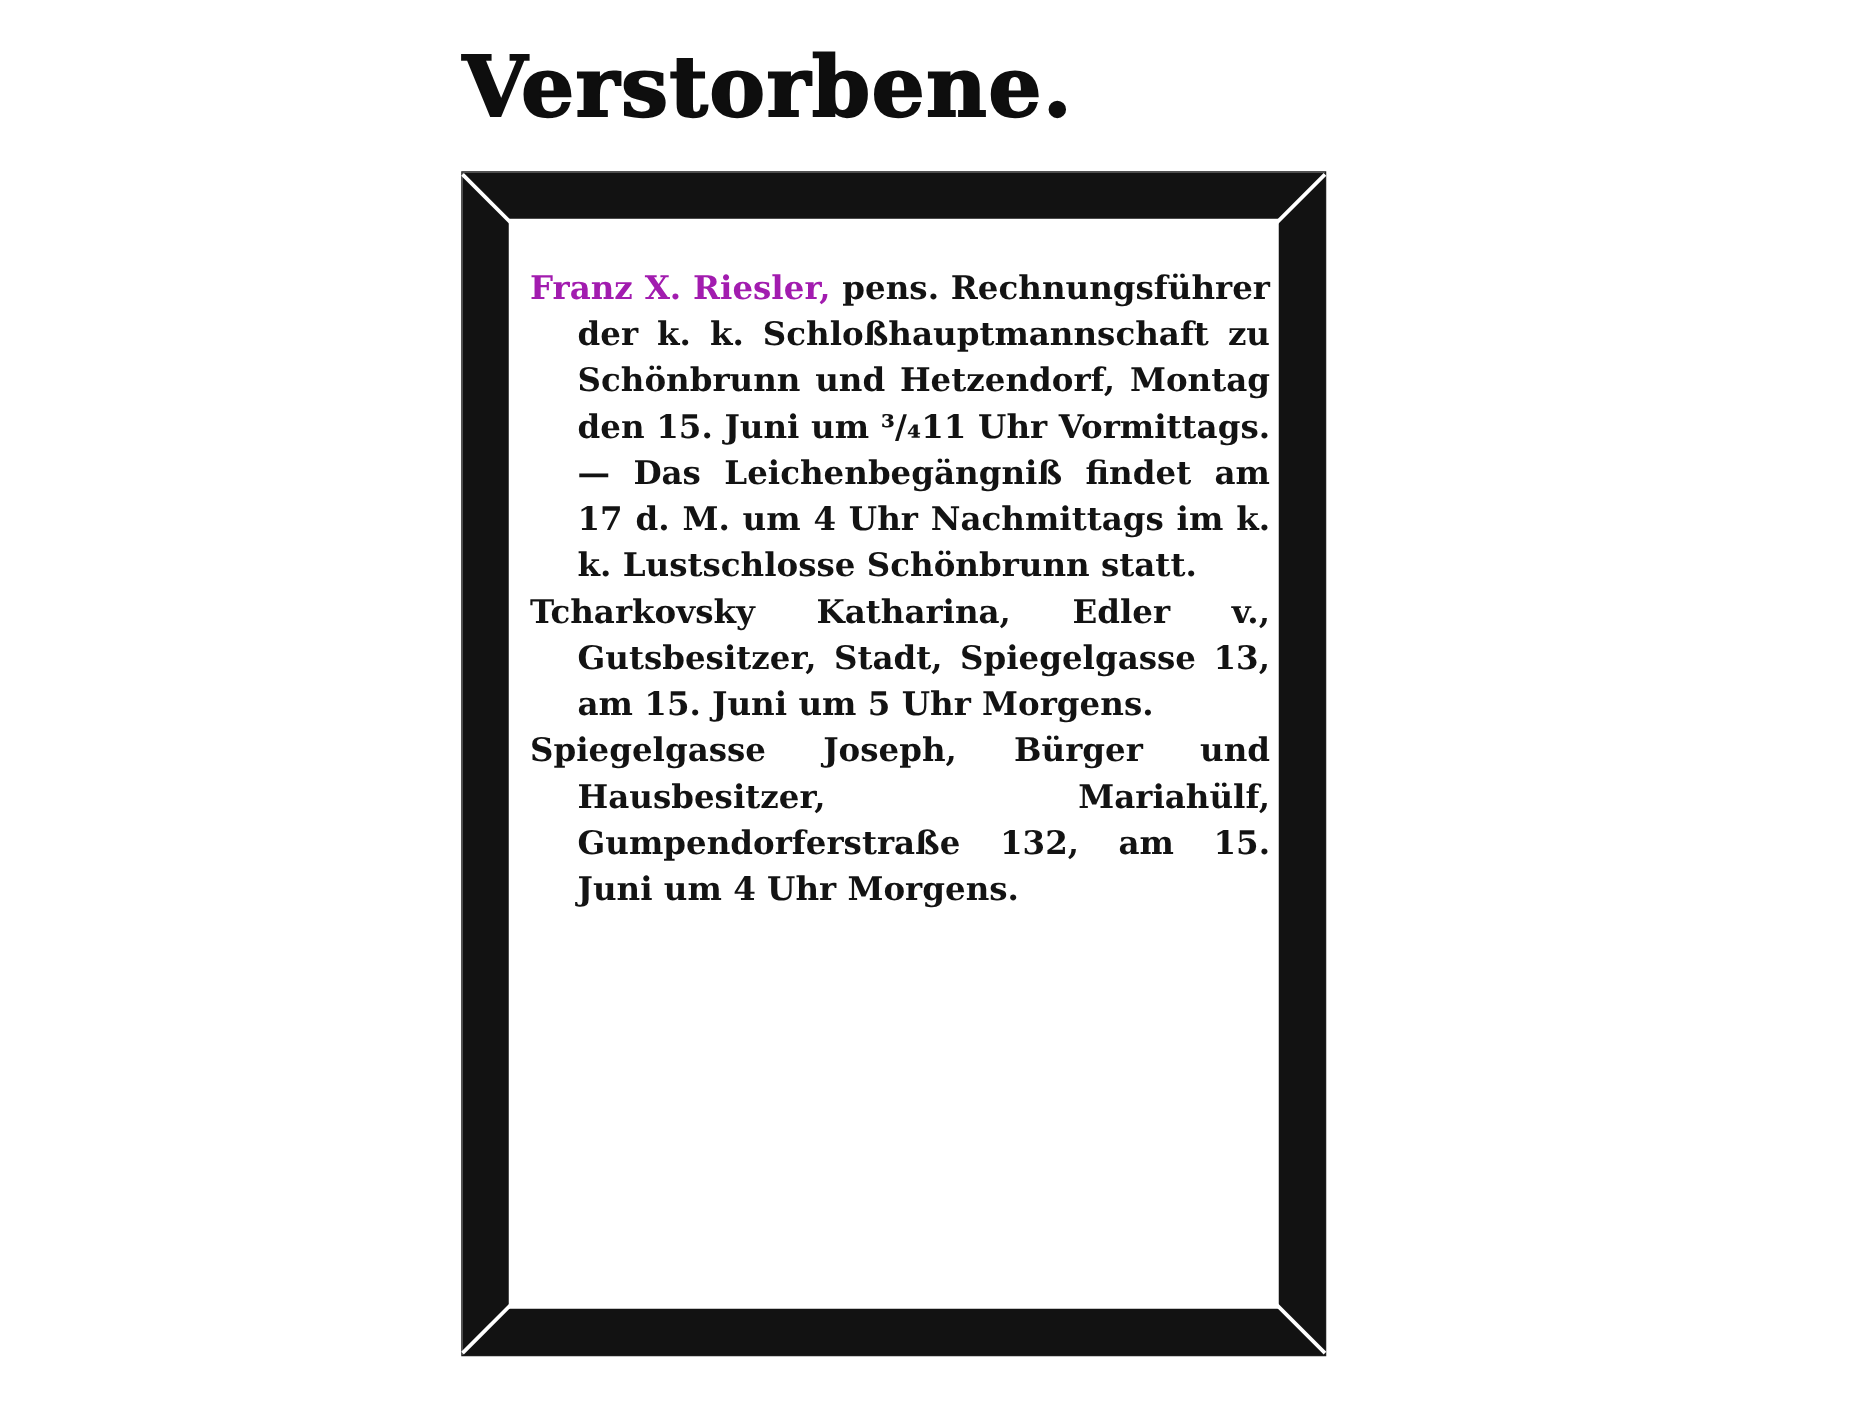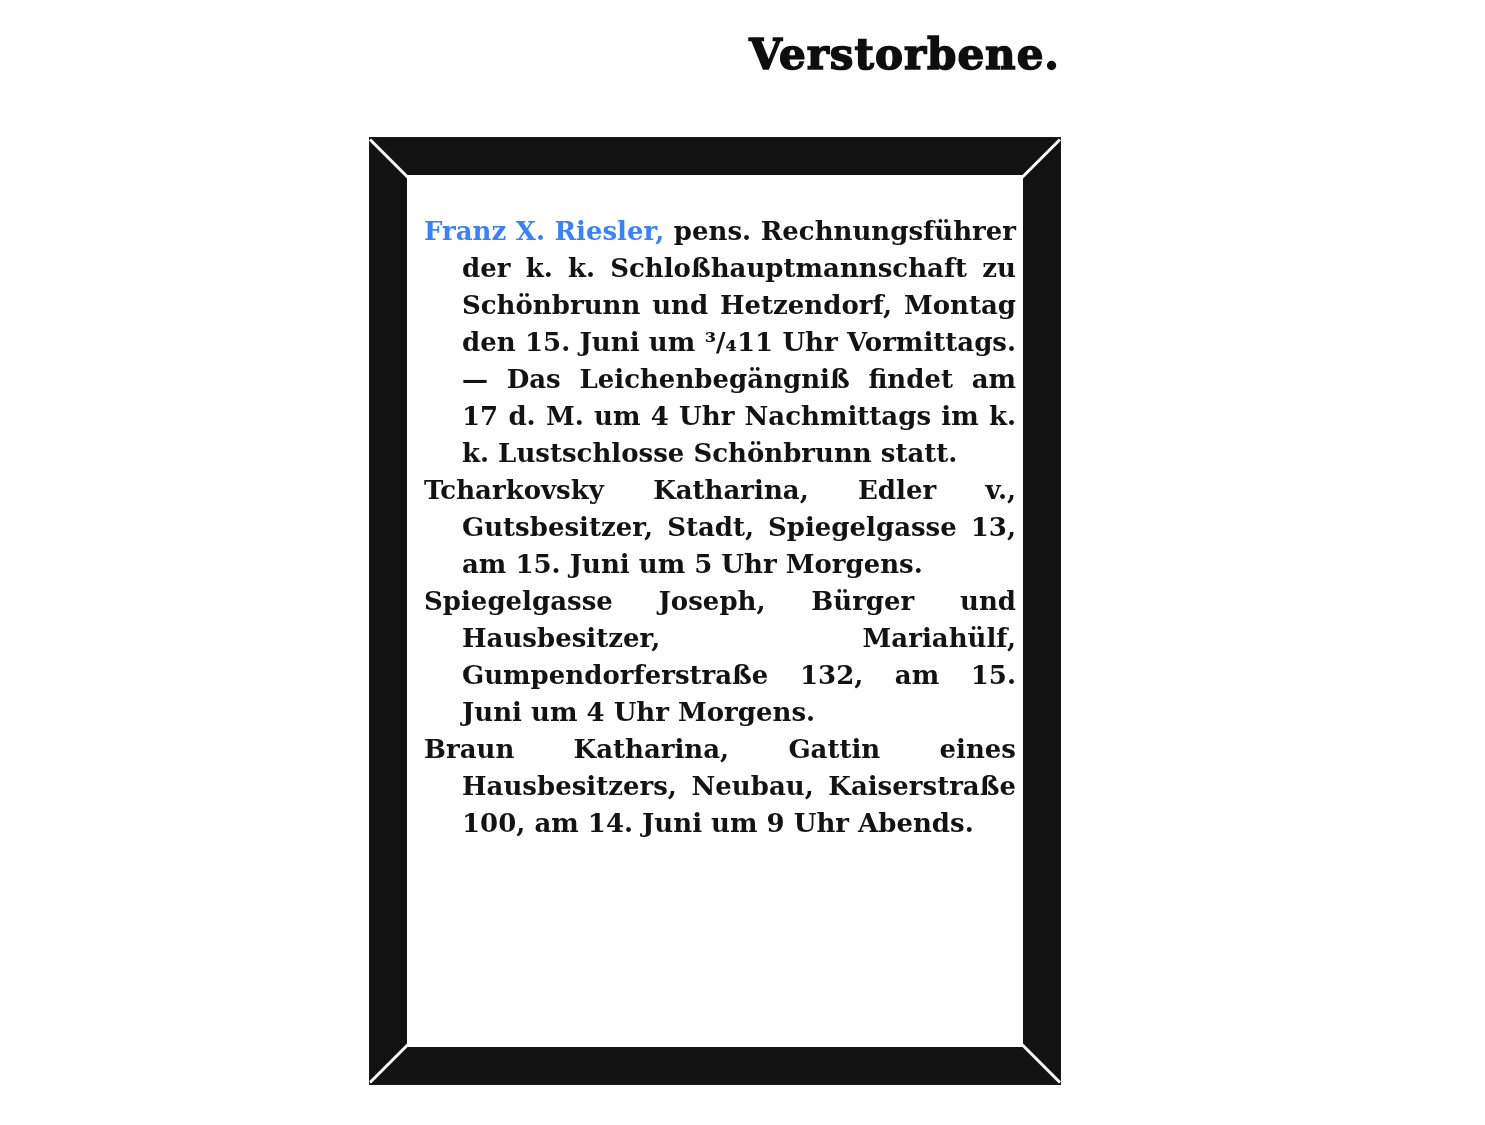--- a/index.html
+++ b/index.html
@@ -18,24 +18,24 @@
     height: 1125px;
     background: #ffffff;
   }
 
   
   .headline {
     position: absolute;
     left: 370px;
     top: 30px;
     width: 690px;
-    text-align: right;
+    text-align: left;
     font-family: "DejaVu Serif", serif;
     font-weight: 700;
-    font-size: 42px;
+    font-size: 67px;
     letter-spacing: 1px;
     color: #0e0e0e;
     -webkit-text-stroke: 1.5px #0e0e0e;
   }
 
   
   .frame {
     position: absolute;
     left: 370px;
     top: 138px;
@@ -72,37 +72,36 @@
     line-height: 37px;
   }
 
   .entry {
     text-align: justify;
     padding-left: 38px;
     text-indent: -38px;
   }
 
   .entry-name.red {
-    color: #3b82f6;
+    color: #a21caf;
   }
 </style>
 </head>
 <body>
 
 <div class="page">
 
   <div class="headline">Verstorbene.</div>
 
   <div class="frame">
     <div class="seam tl"></div>
     <div class="seam tr"></div>
     <div class="seam bl"></div>
     <div class="seam br"></div>
 
     <div class="notices">
         <div class="entry"><span class="entry-name red">Franz X. Riesler,</span><span> pens. Rechnungsführer der k. k. Schloßhauptmannschaft zu Schönbrunn und Hetzendorf, Montag den 15. Juni um ³/₄11 Uhr Vormittags. — Das Leichenbegängniß findet am 17 d. M. um 4 Uhr Nachmittags im k. k. Lustschlosse Schönbrunn statt.</span></div>
         <div class="entry"><span class="entry-name">Tcharkovsky Katharina,</span><span> Edler v., Gutsbesitzer, Stadt, Spiegelgasse 13, am 15. Juni um 5 Uhr Morgens.</span></div>
         <div class="entry"><span class="entry-name">Spiegelgasse Joseph,</span><span> Bürger und Hausbesitzer, Mariahülf, Gumpendorferstraße 132, am 15. Juni um 4 Uhr Morgens.</span></div>
-        <div class="entry"><span class="entry-name">Braun Katharina,</span><span> Gattin eines Hausbesitzers, Neubau, Kaiserstraße 100, am 14. Juni um 9 Uhr Abends.</span></div>
       </div>
   </div>
 
 </div>
 
 </body></html>

